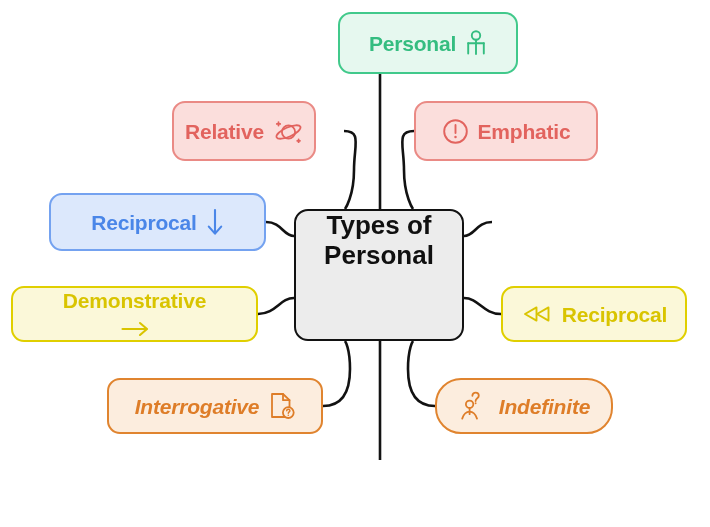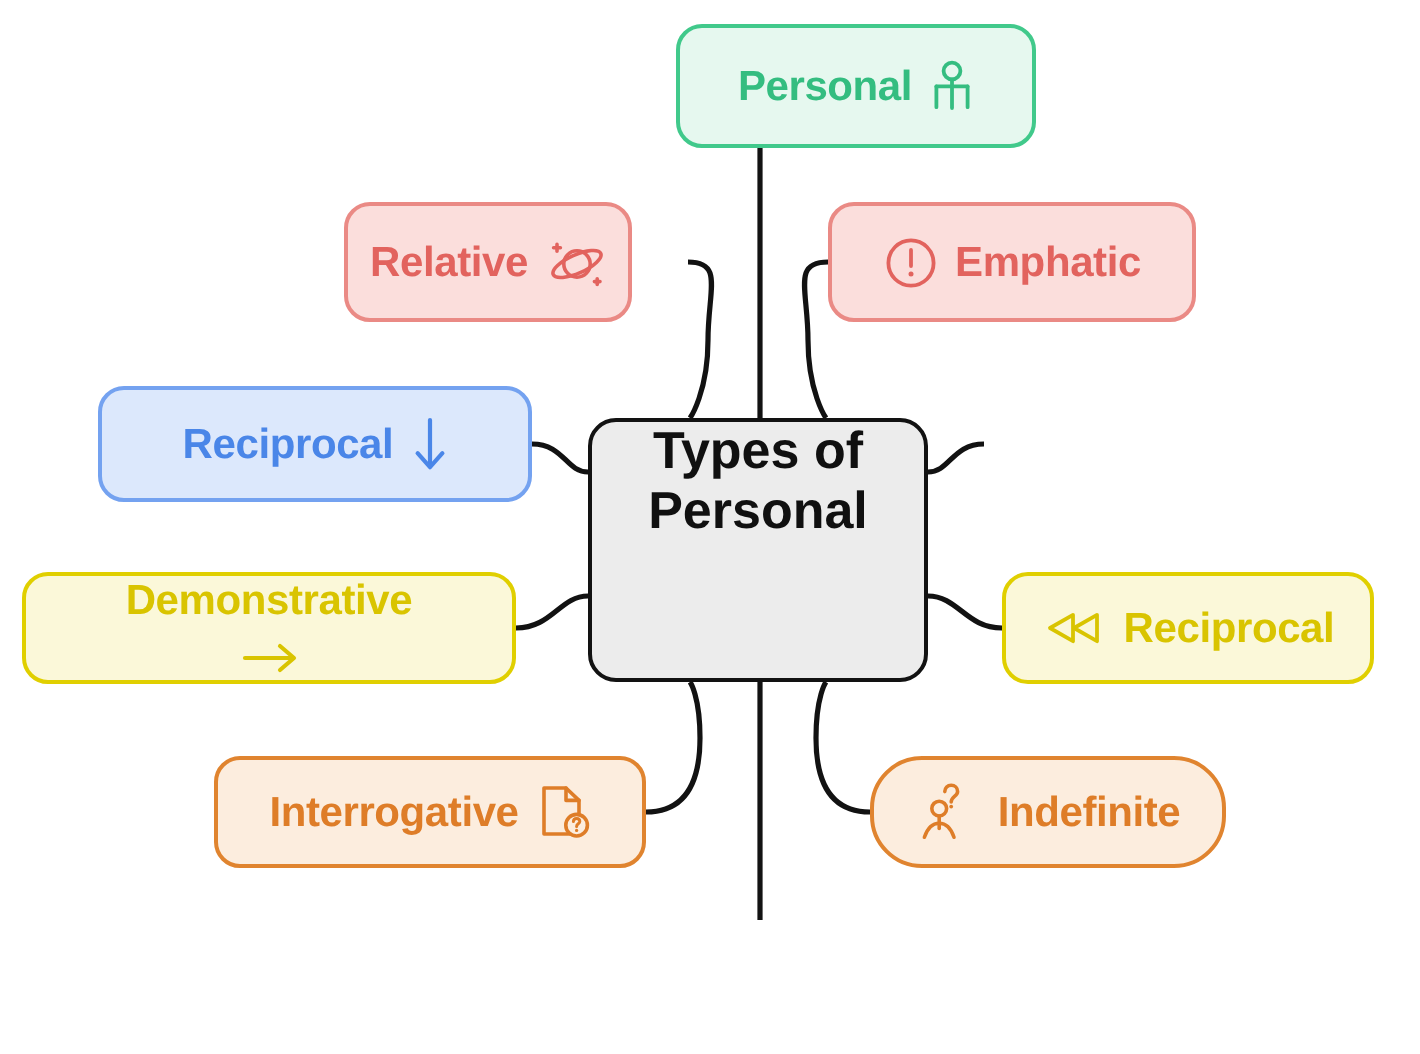--- a/index.html
+++ b/index.html
@@ -77,21 +77,21 @@
   
   .c-green  { background: #e6f8ef; border-color: #41c98b; }
   .c-green  .lbl, .c-green .ico { color: #34bd80; }
   .c-red    { background: #fbdedc; border-color: #ea8a85; }
   .c-red    .lbl, .c-red .ico { color: #e2635e; }
   .c-blue   { background: #dce8fc; border-color: #74a2f0; }
   .c-blue   .lbl, .c-blue .ico { color: #4a86e8; }
   .c-yellow { background: #fbf8d9; border-color: #e0cf00; }
   .c-yellow .lbl, .c-yellow .ico { color: #d9c400; }
   .c-orange { background: #fcedde; border-color: #e0842f; }
-  .c-orange .lbl, .c-orange .ico { color: #de7d28; }
+  .c-orange .lbl, .c-orange .ico { color: #de7d28; font-style: italic; }
 </style>
 </head>
 <body>
 
 <div id="canvas">
 
   <svg id="edges" viewBox="0 0 710 527" width="710" height="527" fill="none" stroke="#121212" stroke-width="2.6" stroke-linecap="butt">
 
     <path d="M 380 74 L 380 209"></path>
 

